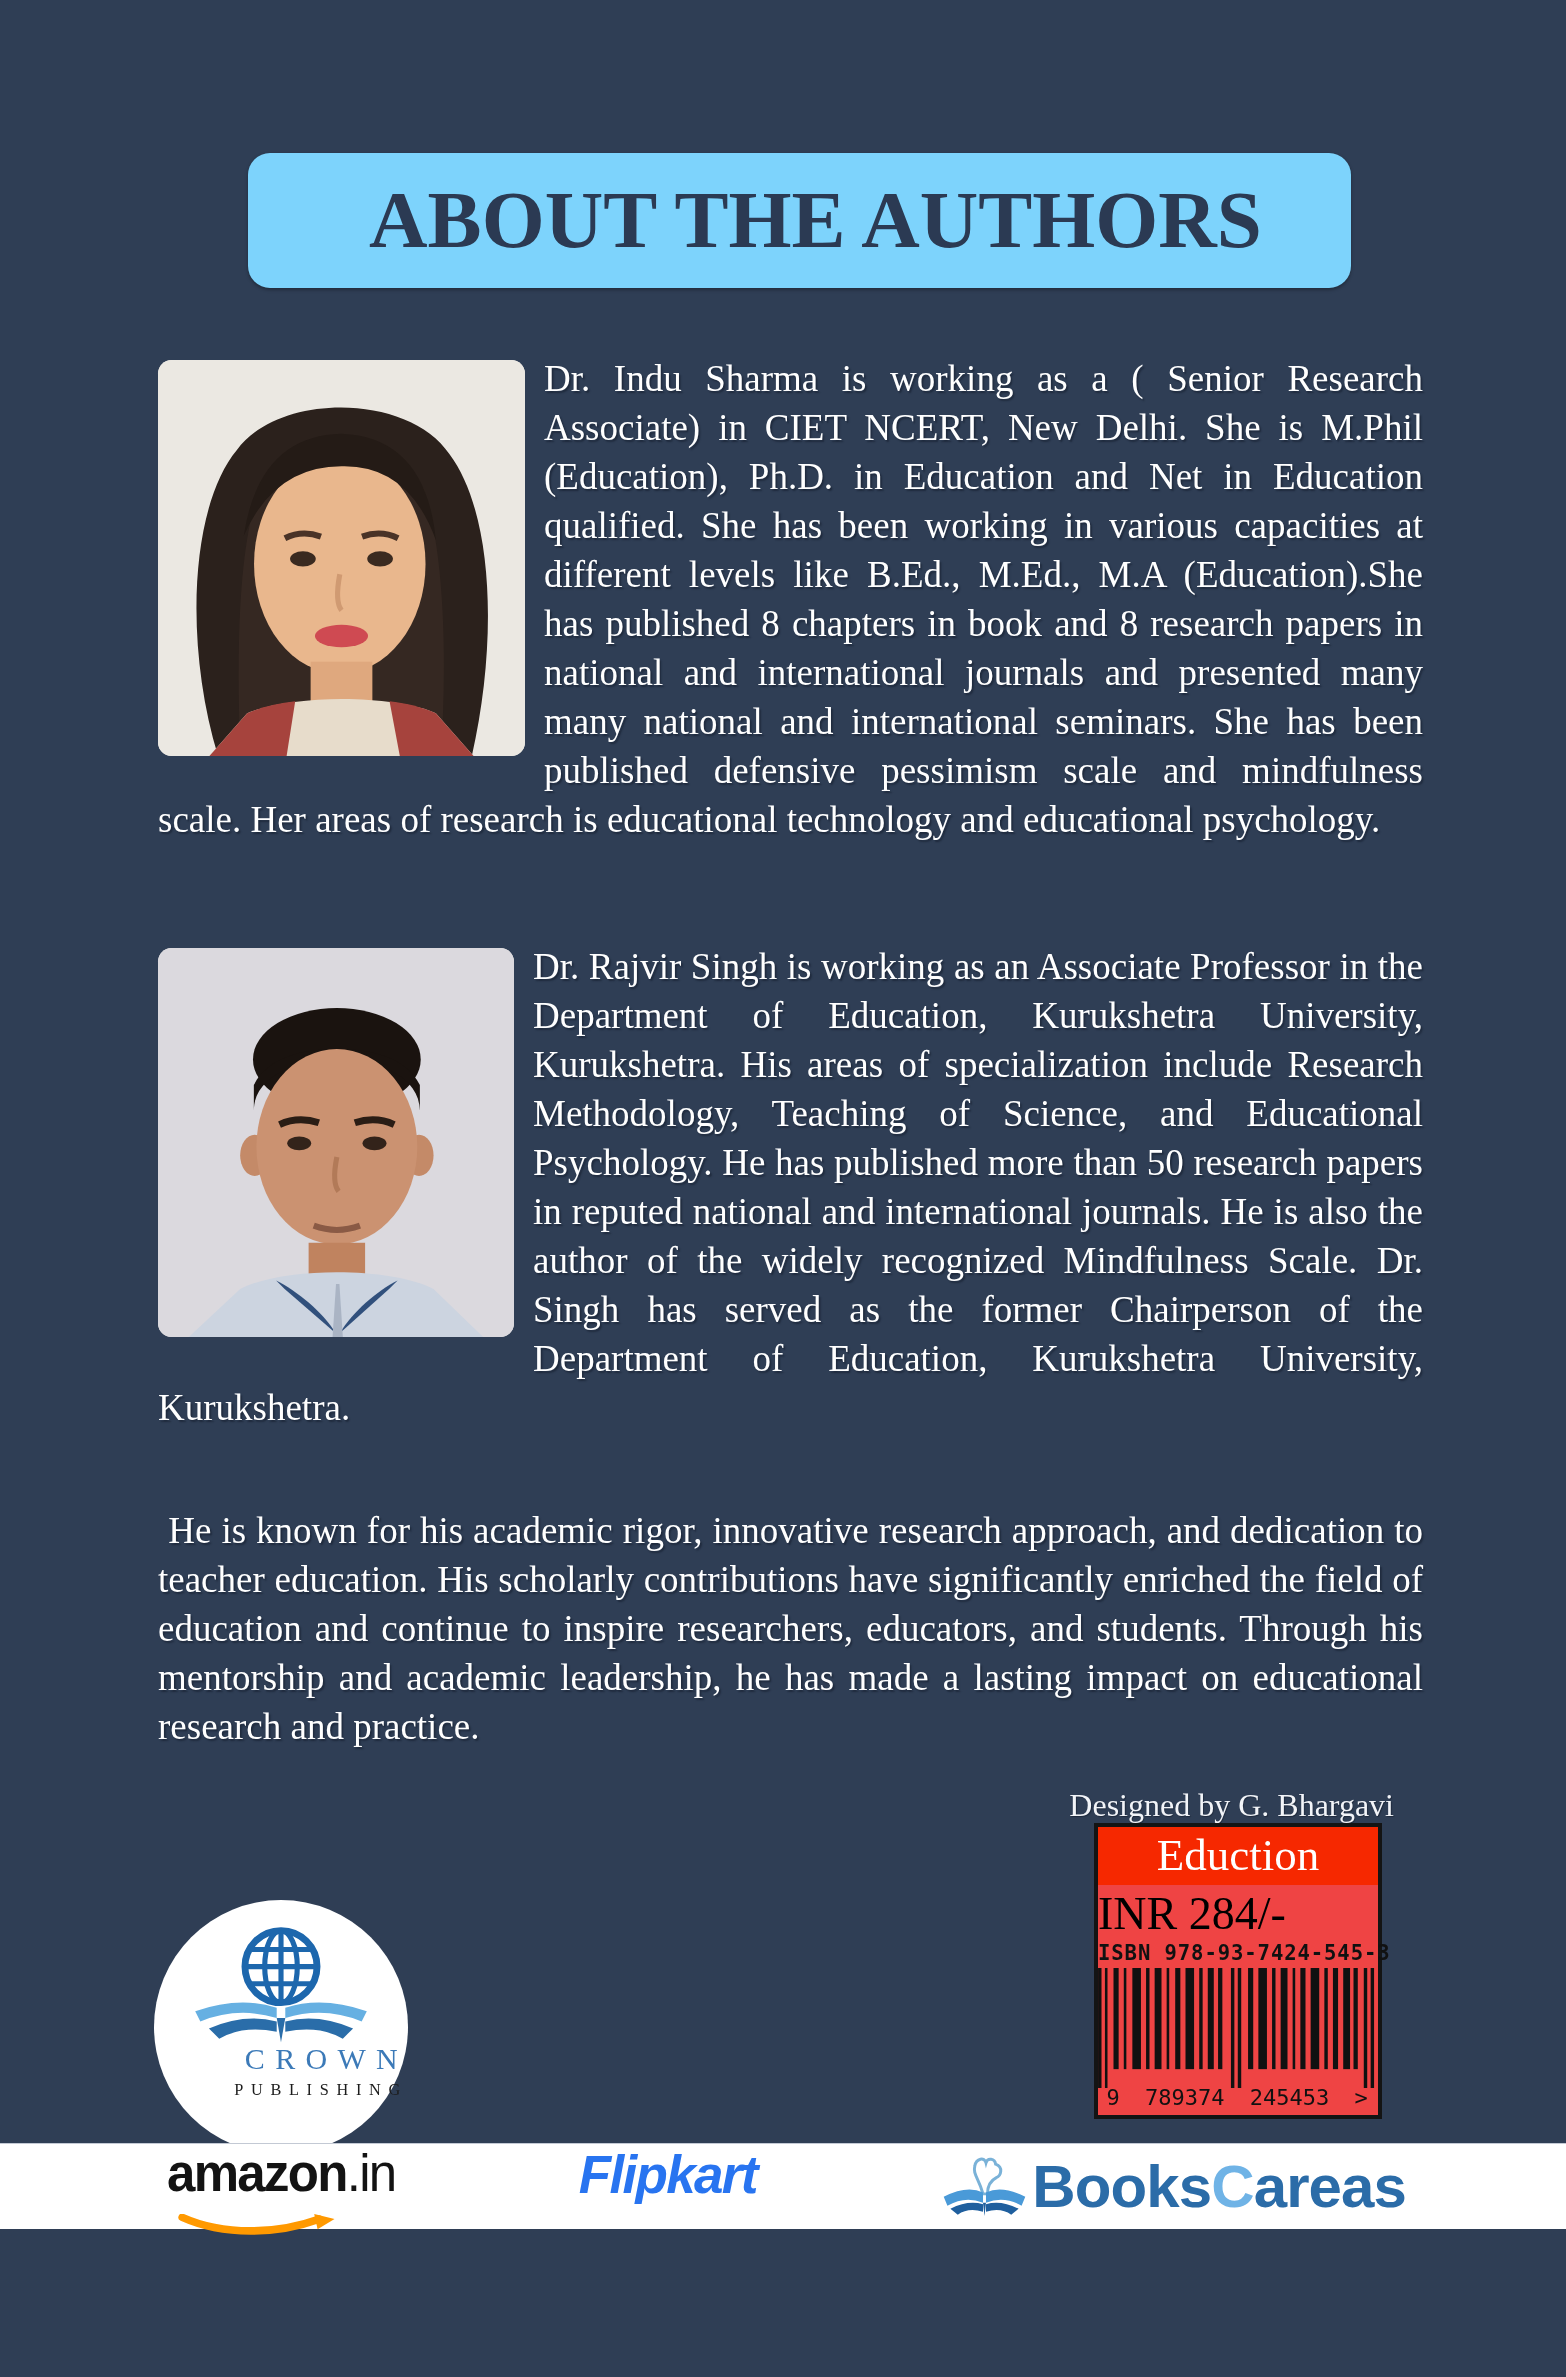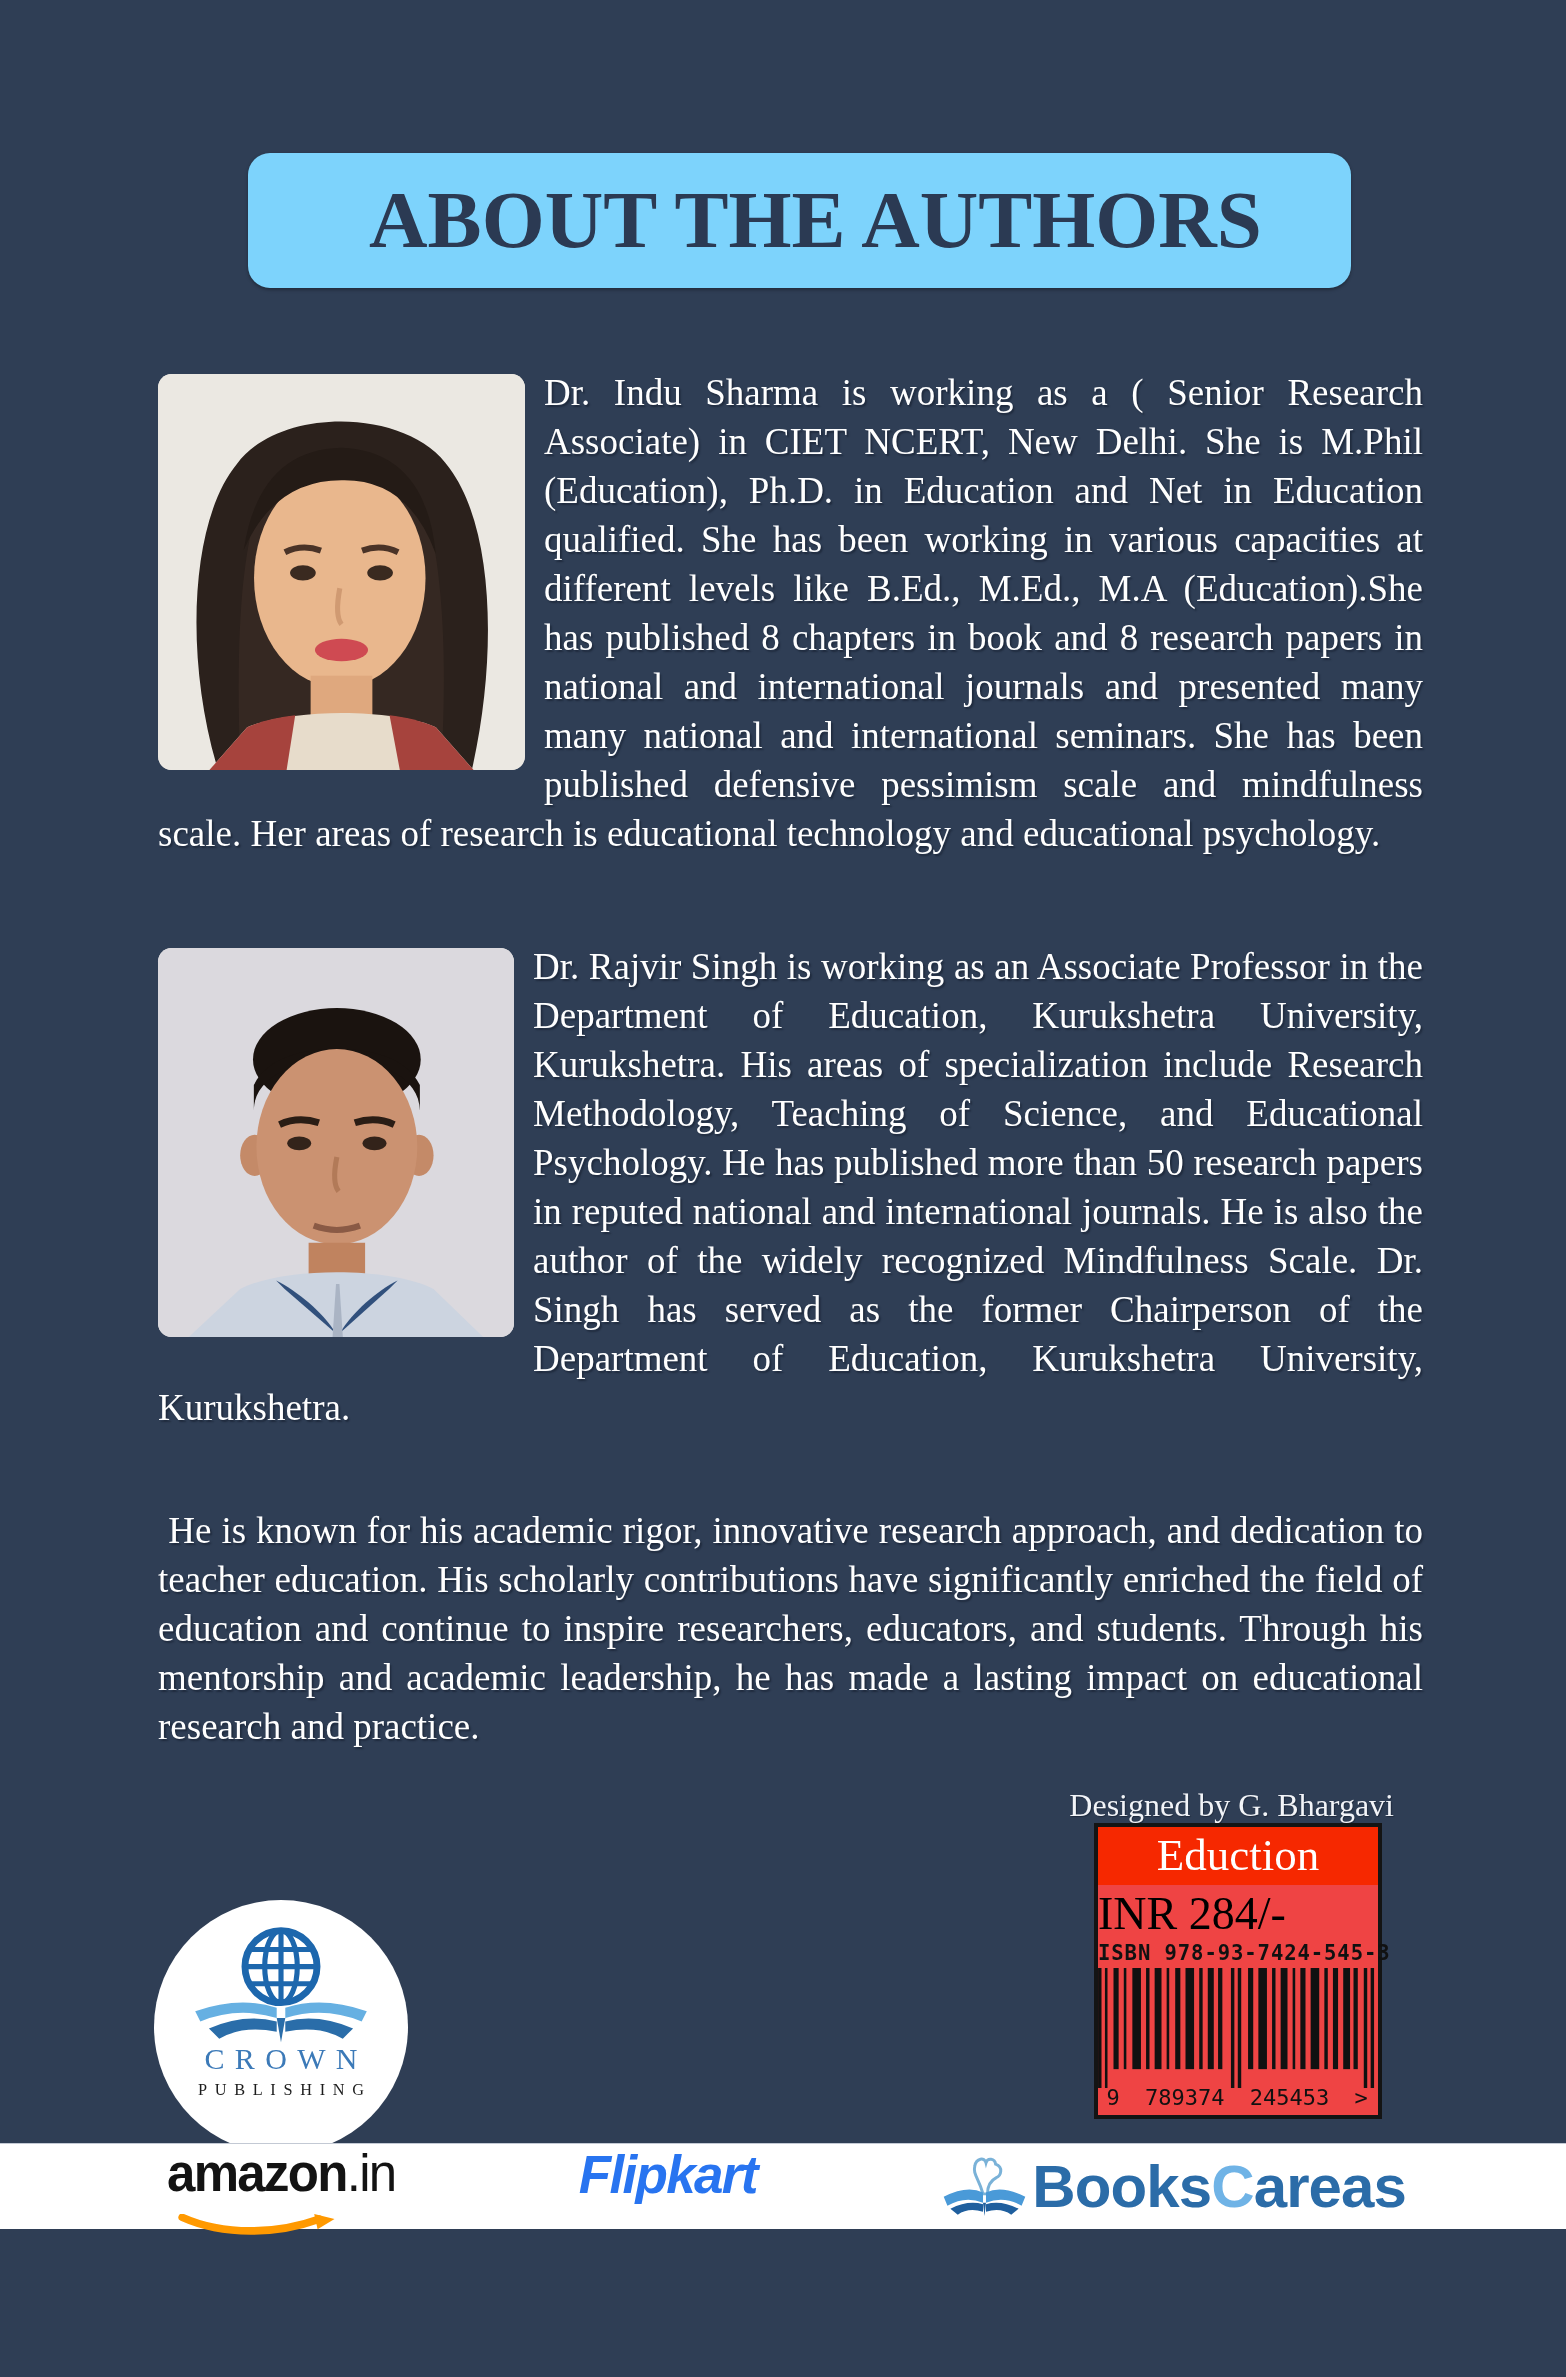--- a/index.html
+++ b/index.html
@@ -6,21 +6,21 @@
   .cover { position:relative; width:1567px; height:2377px; background:#2f3e55;
            overflow:hidden; font-family:"Liberation Serif", serif; }
 
   
   .title-box { position:absolute; left:248px; top:153px; width:1071px; height:135px;
                background:#7dd3fc; border-radius:22px; display:flex; align-items:center;
                justify-content:center; box-shadow:0 1.7px 3.4px rgba(0,0,0,.3);padding-left:32px; }
   .title-box span { font-size:81px; font-weight:bold; color:#2b3a53; letter-spacing:0; white-space:nowrap; }
 
   
-  .bio1 { position:absolute; left:158px; top:368px; width:1265px; }
+  .bio1 { position:absolute; left:158px; top:354px; width:1265px; }
   .bio2 { position:absolute; left:158px; top:942px; width:1265px; }
   .closing { position:absolute; left:158px; top:1506px; width:1265px; margin:0; }
   .photo { float:left; border-radius:13.7px; overflow:hidden; background:#e8e5df; }
   .photo1 { width:367px; height:396px; margin:6px 19px 8.6px 0; }
   .photo2 { width:356px; height:389px; margin:6px 19px 8.6px 0; }
   .photo svg { display:block; width:100%; height:100%; }
   .bio-text, .closing { color:#ffffff; font-size:37px; line-height:49px; text-align:justify;
               text-shadow:1.7px 1.7px 1.7px rgba(10,18,32,.45); margin:0; }
   .closing { text-indent:10.3px; }
 
@@ -35,21 +35,21 @@
               line-height:57px; }
   .price { color:#000; font-size:46px; margin-top:3.4px; line-height:51px; }
   .isbn { font-family:"DejaVu Sans Mono", monospace; font-size:20.6px; font-weight:bold;
           text-align:center; letter-spacing:0.9px; color:#111; margin-top:1.7px; white-space:nowrap; }
   .barcode { display:block; margin:3.4px auto 0; }
   .bar-digits { display:flex; justify-content:space-between; padding:0 10.3px 5.1px 8.6px; margin-top:-3.4px;
                 font-family:"DejaVu Sans Mono", monospace; font-size:22px; color:#111; }
 
   
   .crown { position:absolute; left:154px; top:1900px; width:254px; height:254px; background:#ffffff;
-           border-radius:50%; text-align:center; }
+           border-radius:50%; text-align:right; }
   .crown svg { display:block; margin:22px auto 0; }
   .crown-name { font-size:30px; color:#3c7ab8; letter-spacing:10.3px; text-indent:10.3px; margin-top:-6.9px; }
   .crown-sub  { font-size:16.3px; color:#1c1c1c; letter-spacing:7.7px; text-indent:7.7px; margin-top:4.3px; }
 
   
   .also { position:absolute; top:2075px; left:0; width:100%; text-align:center; color:#ffffff;
           font-size:39px; font-weight:bold; text-shadow:1.7px 1.7px 1.7px rgba(10,18,32,.45); }
 
   
   .retailers { position:absolute; left:0; top:2143px; width:100%; height:86px; background:#ffffff;

